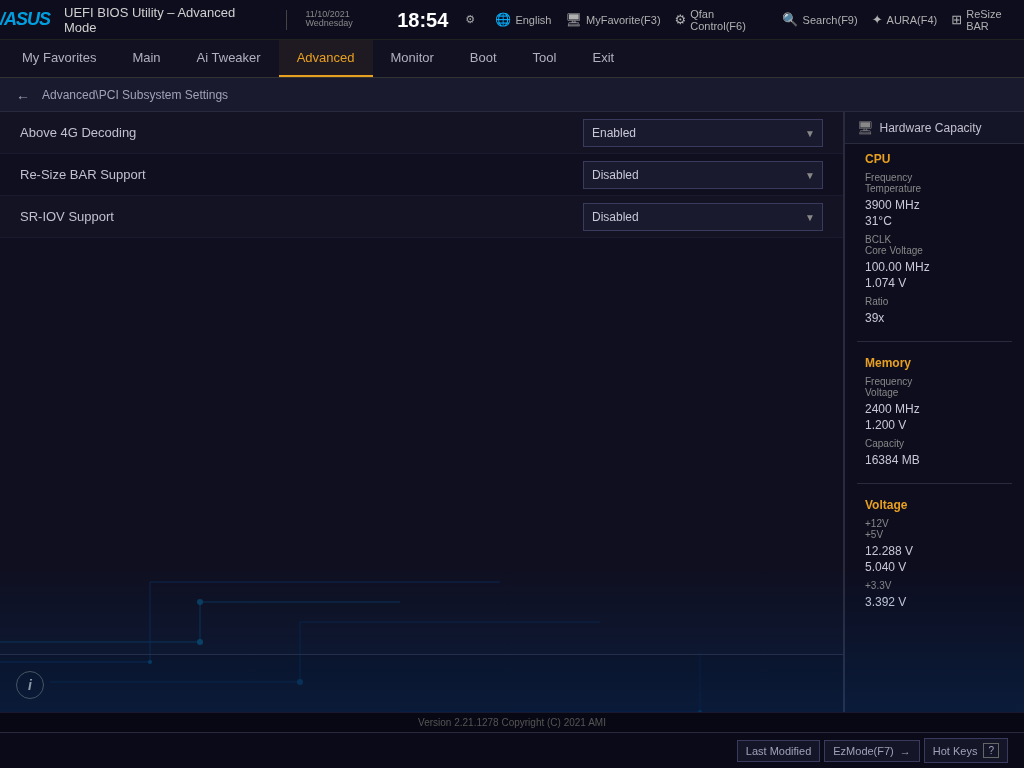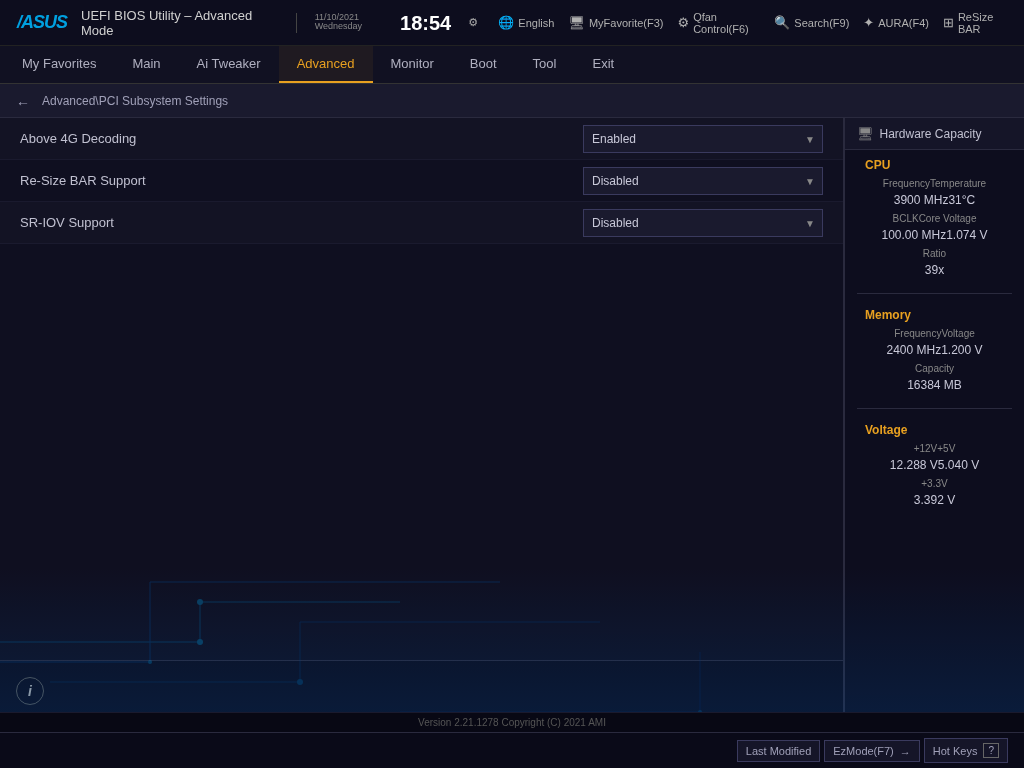--- a/index.html
+++ b/index.html
@@ -24,22 +24,22 @@
       background: linear-gradient(to top, rgba(0,80,160,0.3), transparent);
       pointer-events: none;
     }
 
     
     #header {
       background: #0d0d1e;
       border-bottom: 1px solid #222;
       display: flex;
       align-items: center;
-      padding: 0 17px;
-      height: 46px;
+      padding: 0 0;
+      height: 40px;
       gap: 10px;
     }
     #asus-logo {
       color: #00a0e0;
       font-weight: bold;
       font-size: 18px;
       font-style: italic;
       letter-spacing: -1px;
       margin-right: 4px;
     }
@@ -244,22 +244,23 @@
       padding: 8px 20px 4px;
     }
     .hw-section-title {
       color: #e8a020;
       font-size: 12px;
       font-weight: bold;
       margin-bottom: 6px;
     }
     .hw-row {
       display: flex;
-      justify-content: center;
+      justify-content: space-between;
       margin-bottom: 4px;
+      flex-direction: column;
     }
     .hw-label {
       font-size: 10px;
       color: #888;
     }
     .hw-divider {
       height: 1px;
       background: #2a2a3e;
       margin: 6px 12px;
     }

